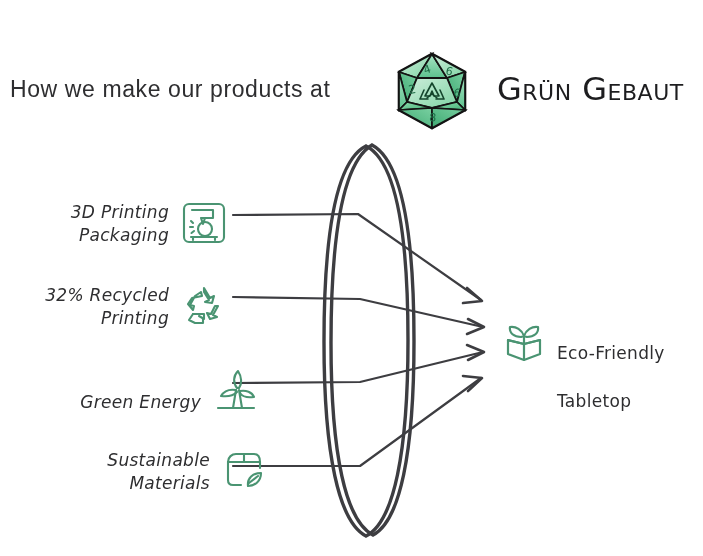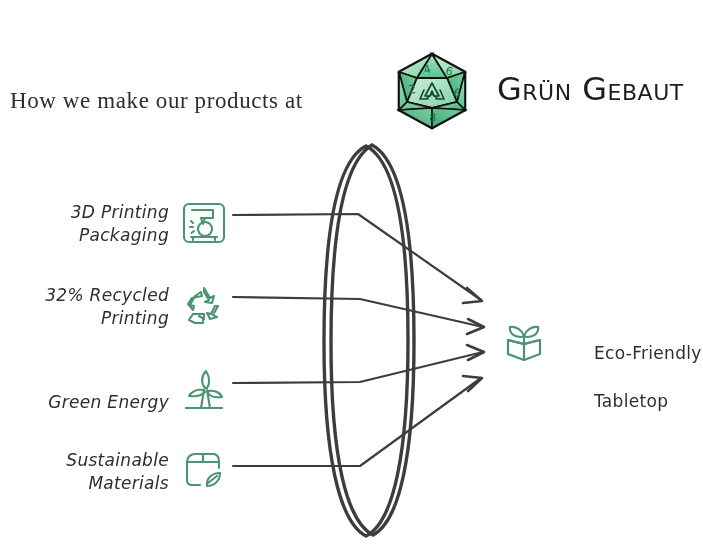--- a/index.html
+++ b/index.html
@@ -18,27 +18,26 @@
     overflow: hidden;
   }
 
   
   #header-title {
     position: absolute;
     left: 10px;
     top: 76px;
     width: 372px;
     text-align: left;
-    font-family: Liberation Serif, serif;
+    font-family: Liberation Sans, sans-serif;
     font-size: 23px;
     font-weight: 400;
     letter-spacing: 0.6px;
     color: #2e2e30;
     white-space: nowrap;
-    margin-top: 12px;
   }
 
   #brand-logo-die {
     position: absolute;
     left: 391px;
     top: 50px;
     width: 82px;
     height: 82px;
   }
 
@@ -78,43 +77,42 @@
   }
   .input-icon {
     width: 48px;
     height: 48px;
     flex: 0 0 48px;
     display: block;
   }
 
   #row-printing   { top: 185px; }
   #row-recycled   { top: 268px; }
-  #row-energy     { top: 352px; }
-  #row-packaging  { top: 433px; }
+  #row-energy     { top: 352px; padding-left: 32px; }
+  #row-packaging  { top: 433px; margin-left: 41px; }
 
   
   #output-icon {
     position: absolute;
     left: 500px;
     top: 318px;
     width: 48px;
     height: 48px;
   }
   #output-label {
     position: absolute;
     left: 557px;
     top: 317px;
     font-family: "DejaVu Sans", sans-serif;
     font-size: 17px;
     line-height: 24px;
     color: #2e2e30;
     text-align: left;
     letter-spacing: 0.3px;
     white-space: pre-line;
-    margin-left: 37px;
   }
 
   
   #diagram-svg {
     position: absolute;
     left: 0;
     top: 0;
     width: 703px;
     height: 556px;
     pointer-events: none;

